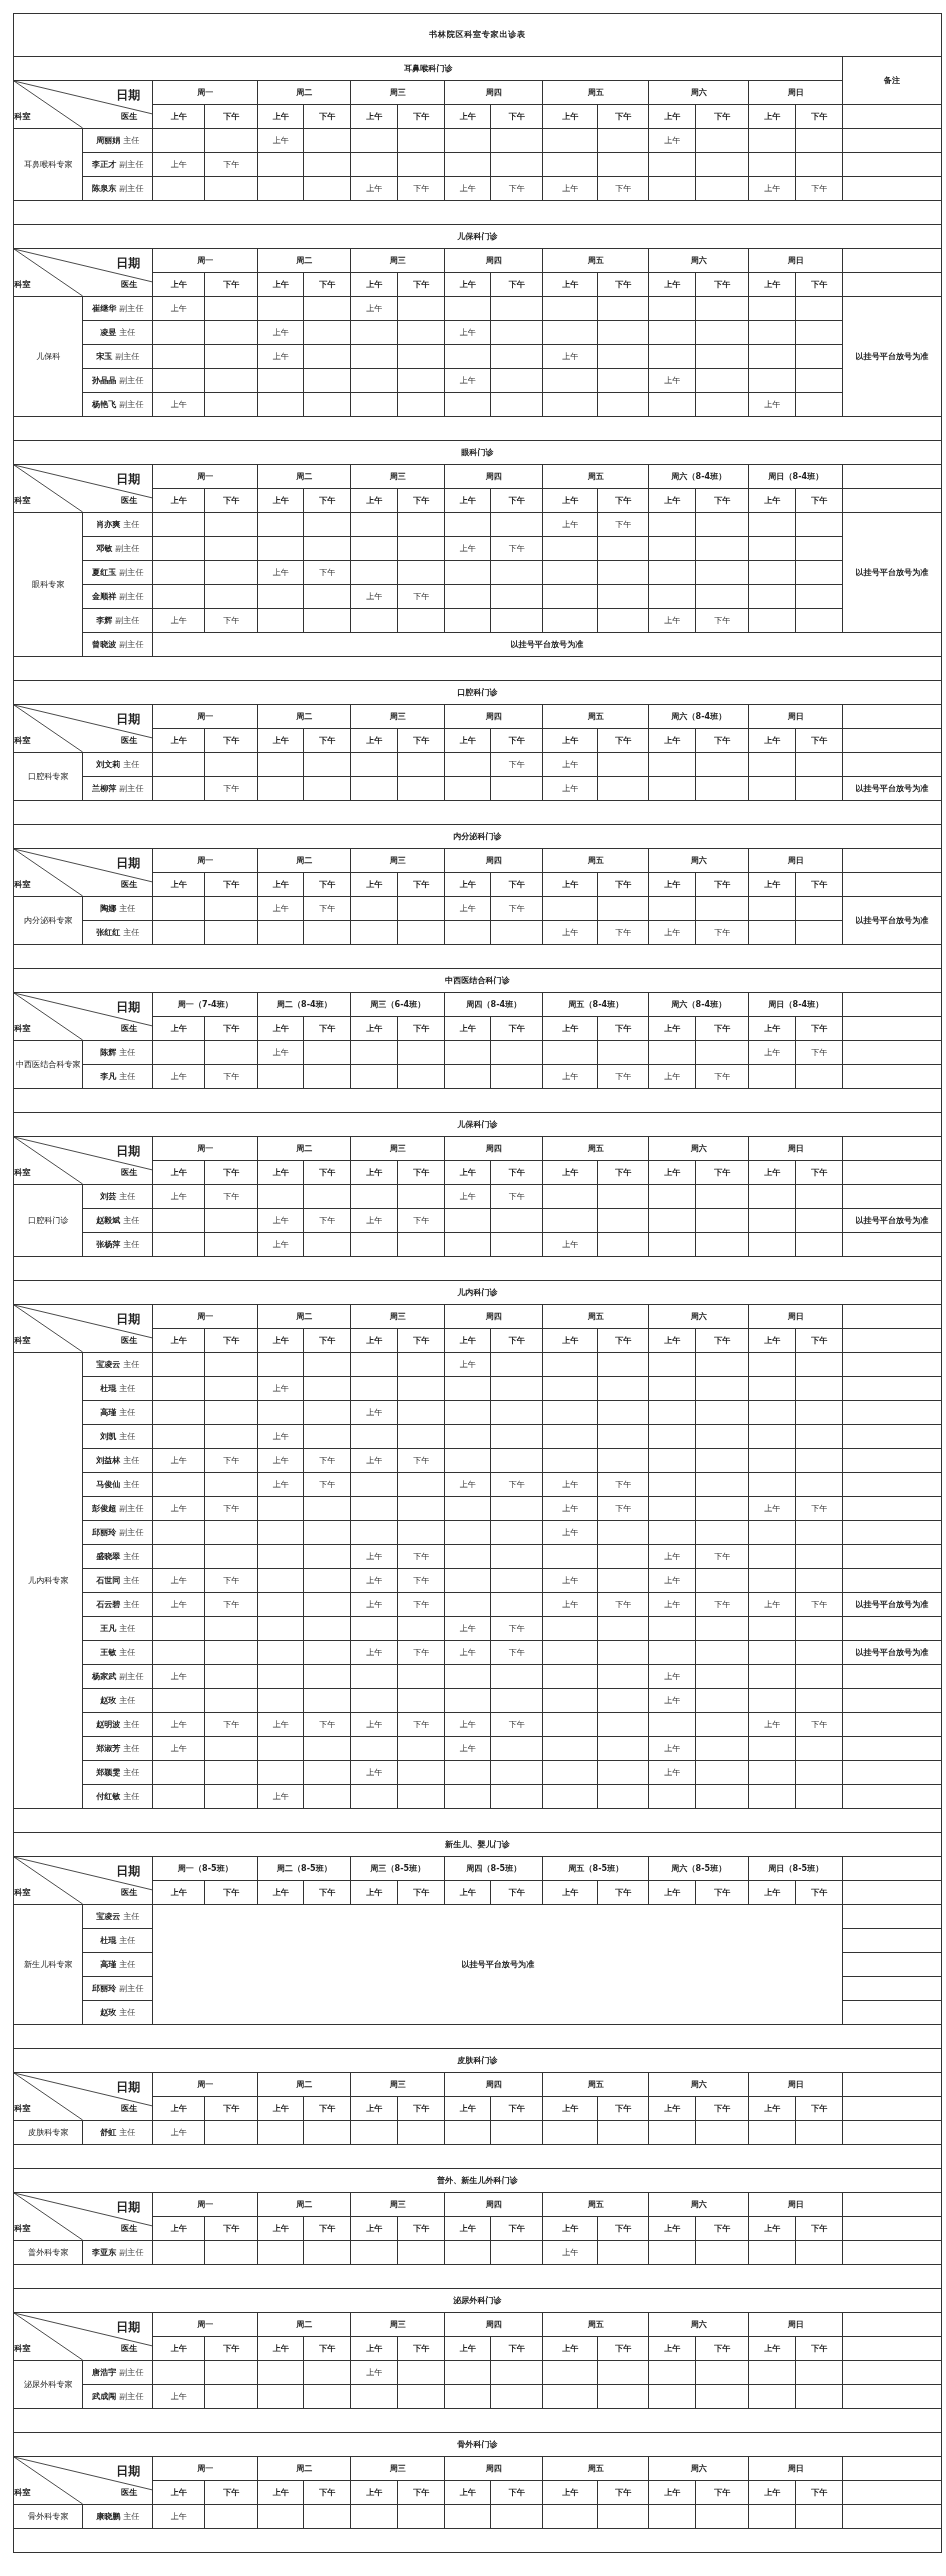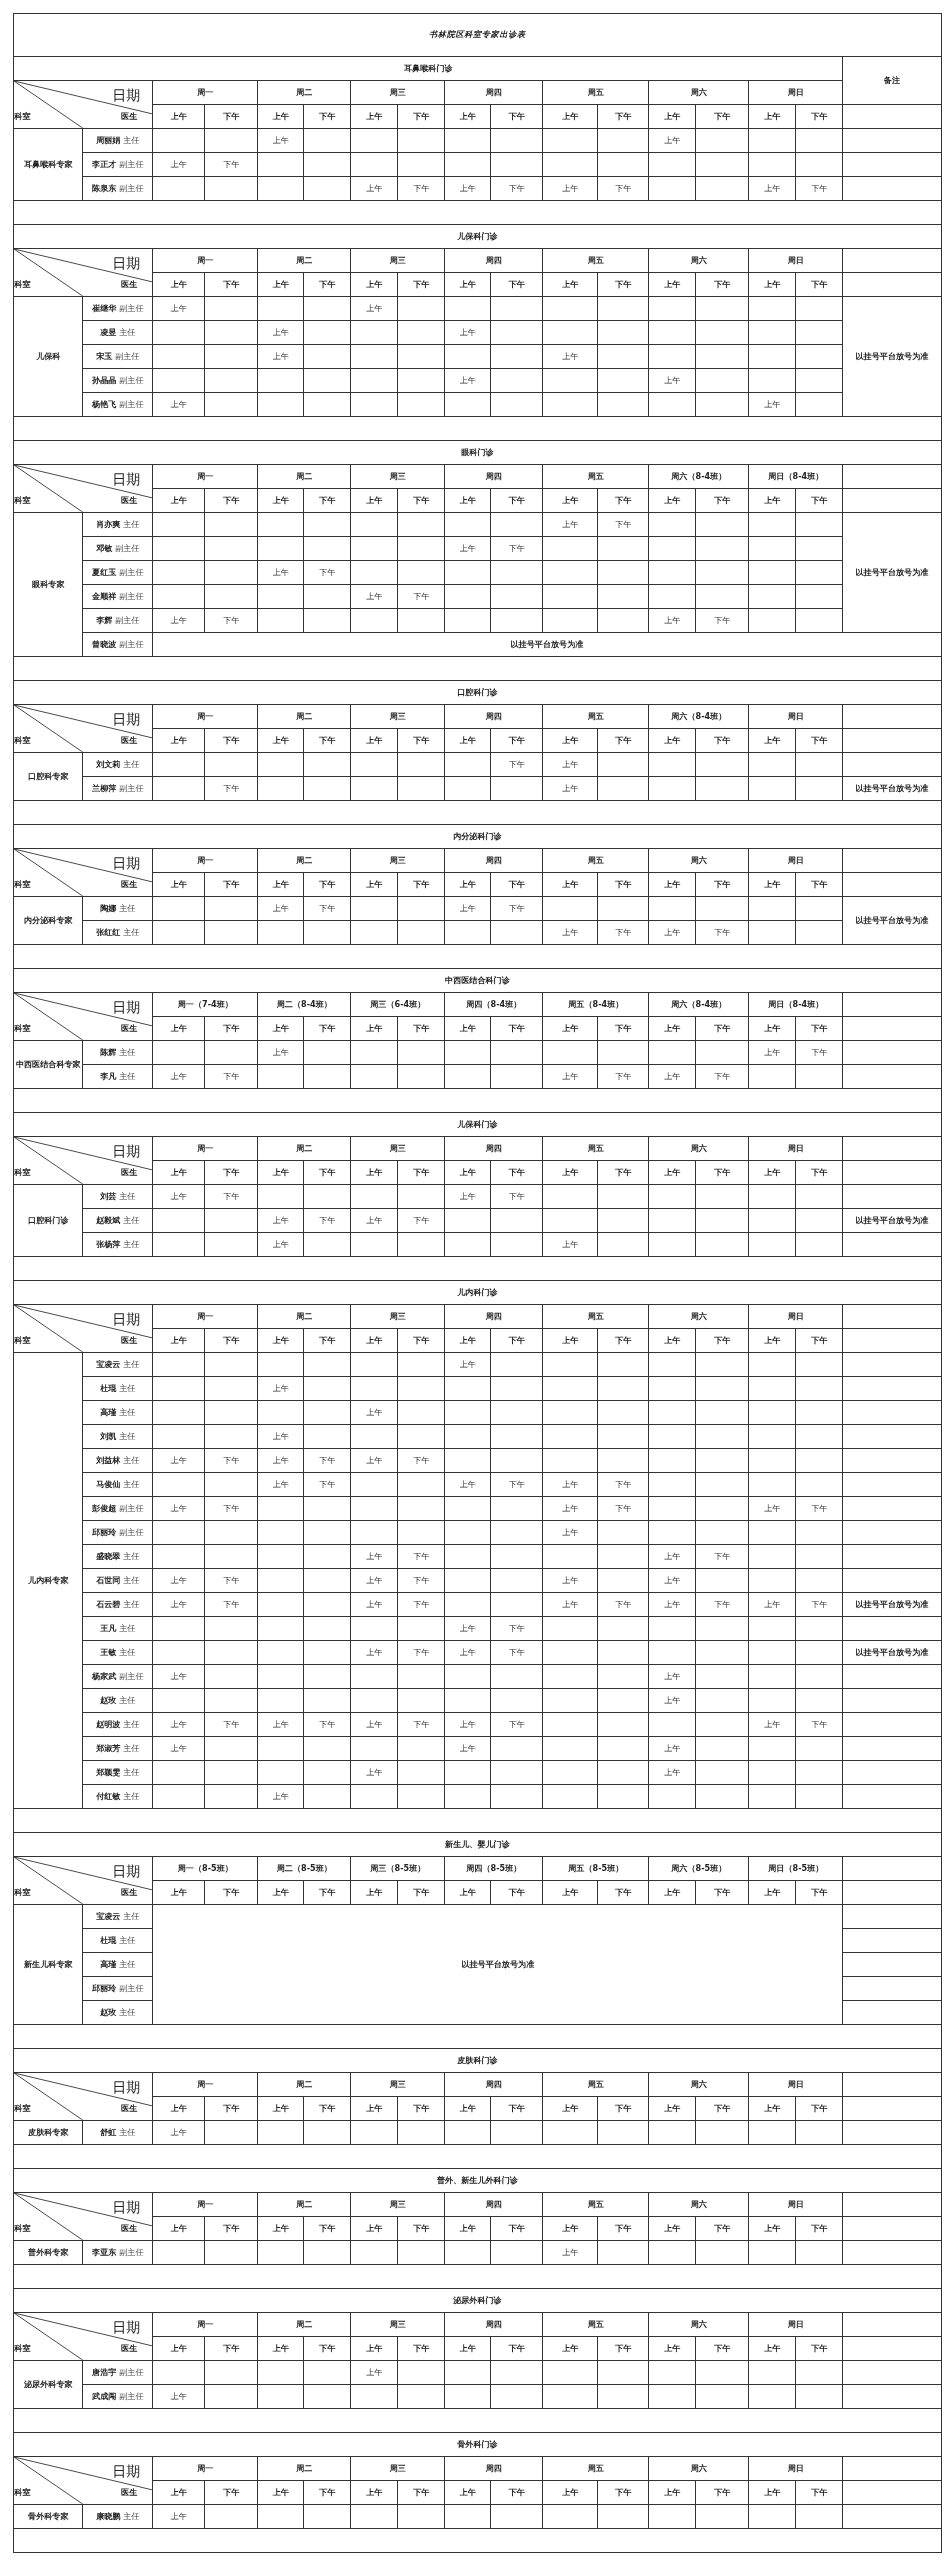--- a/index.html
+++ b/index.html
@@ -1,29 +1,29 @@
 <!DOCTYPE html>
 <html style="font-size:12px"><head>
 <meta charset="utf-8">
 <style>
   html, body { margin: 0; padding: 0; background: #ffffff; }
   body { width: 947px; height: 2576px; position: relative; font-family: "DejaVu Sans", "Liberation Sans", sans-serif; color: #222; }
   .sheet { position: absolute; left: 13.3px; top: 12.6px; width: 925px; }
   table.schedule { border-collapse: collapse; table-layout: fixed; width: 925px; }
   table.schedule td { border: 1.1px solid #333; padding: 0; text-align: center; vertical-align: middle; font-size: 8.1px; height: 23px; overflow: hidden; white-space: nowrap; }
-  .title-cell { height: 42px !important; font-size: 15px; font-weight: bold; letter-spacing: 0.7px; border-top: 1.1px solid #333; font-style: italic; }
+  .title-cell { height: 42px !important; font-size: 15px; font-weight: bold; letter-spacing: 0.7px; border-top: 1.1px solid #333; }
   .spacer td { height: 23px; }
   .sec-title { font-size: 9px; font-weight: bold; }
   .hdr { font-size: 8.1px; font-weight: bold; }
   .diag { position: relative; }
   .diag svg { position: absolute; left: 0; top: 0; width: 100%; height: 100%; }
-  .diag .lbl-date { position: absolute; right: 12px; top: 6.7px; font-size: 14px; font-weight: normal; }
+  .diag .lbl-date { position: absolute; right: 12px; top: 6.7px; font-size: 12px; font-weight: bold; }
   .diag .lbl-doc { position: absolute; right: 15px; bottom: 6px; font-size: 8.1px; font-weight: bold; text-align: center; }
   .diag .lbl-dept { position: absolute; left: 0; bottom: 6px; font-size: 8.1px; font-weight: bold; margin-top: 19px; }
-  .dept { font-size: 8.1px; font-weight: bold; white-space: normal; }
+  .dept { font-size: 8.1px; font-weight: normal; white-space: normal; }
   .doc { font-size: 8.1px; font-weight: bold; text-align: center; }
   .doc .rank { font-weight: normal; color: #444; }
   .slot { font-size: 8.1px; color: #333; }
   .remark { font-size: 7.4px; font-weight: bold; white-space: normal; }
   .note-wide { font-size: 7.4px; font-weight: bold; }
 </style>
 </head>
 <body>
 
 <div class="sheet">

